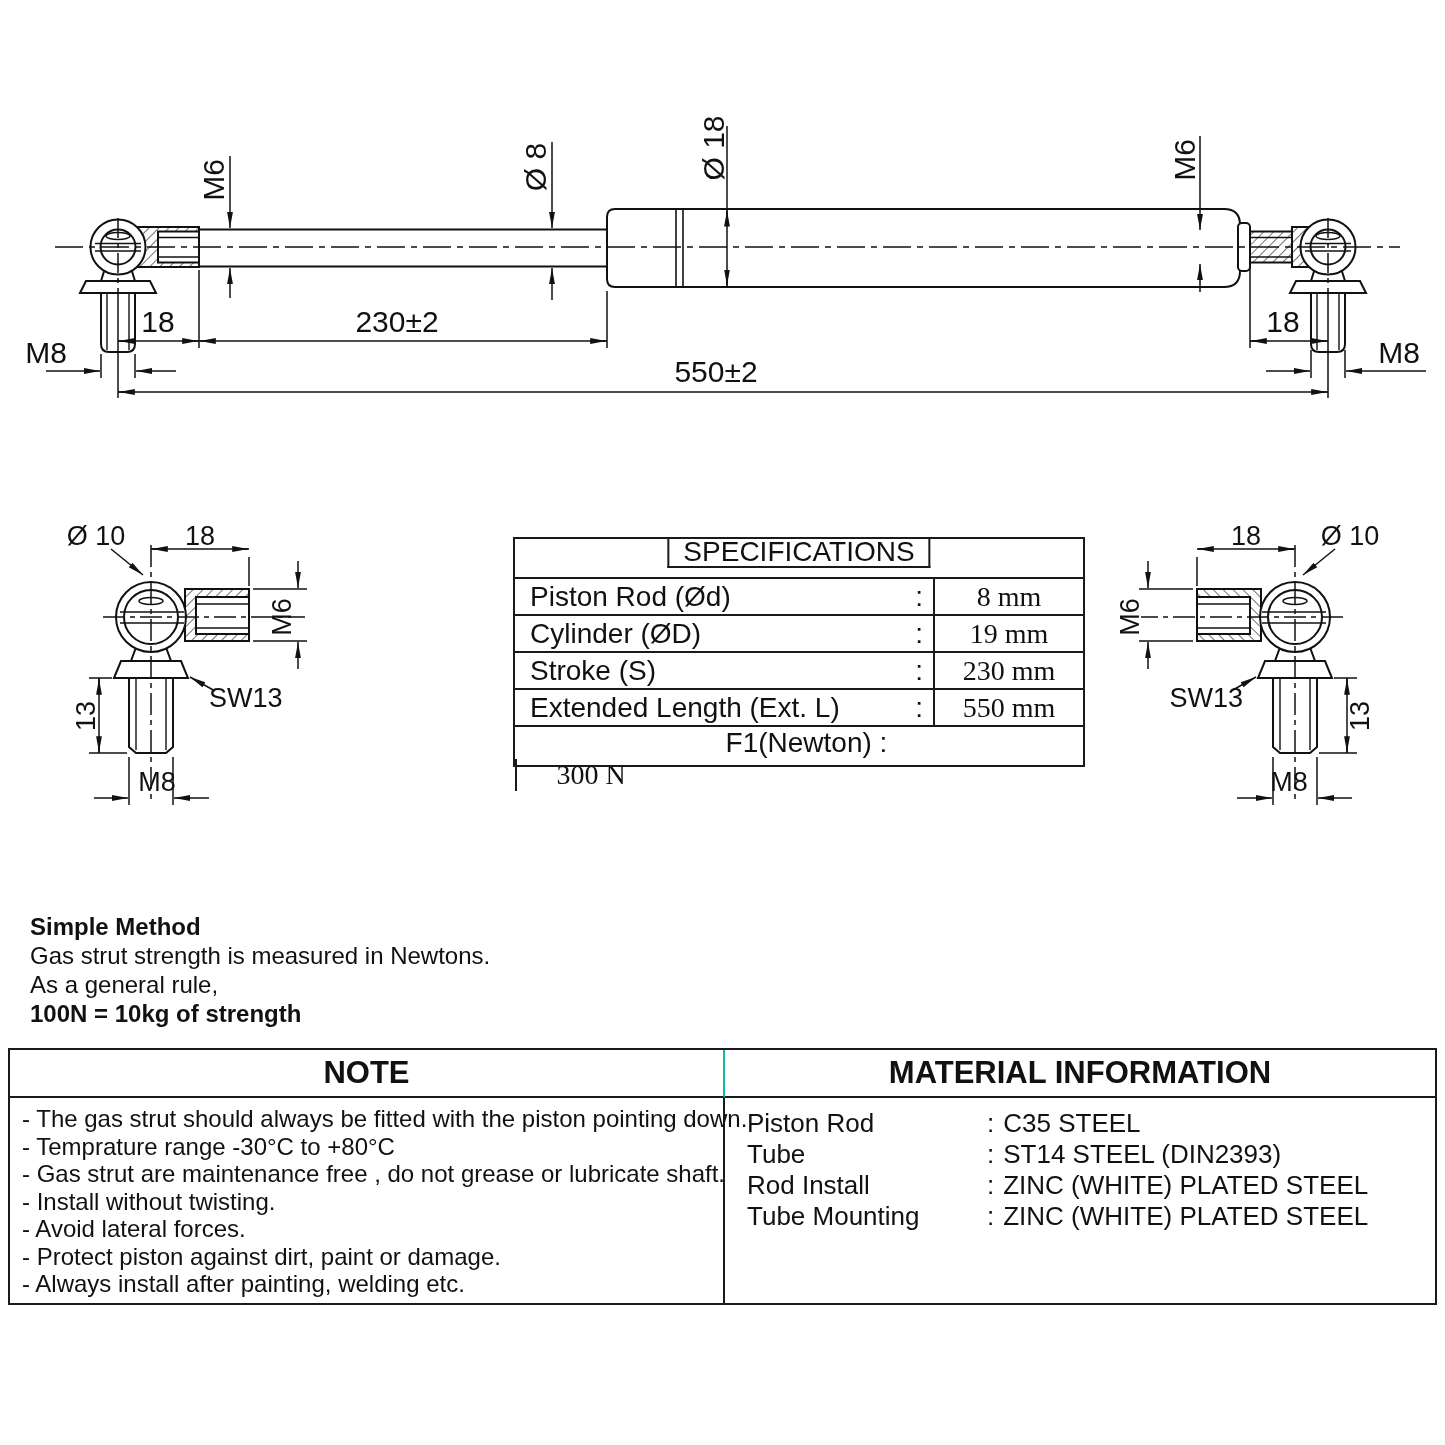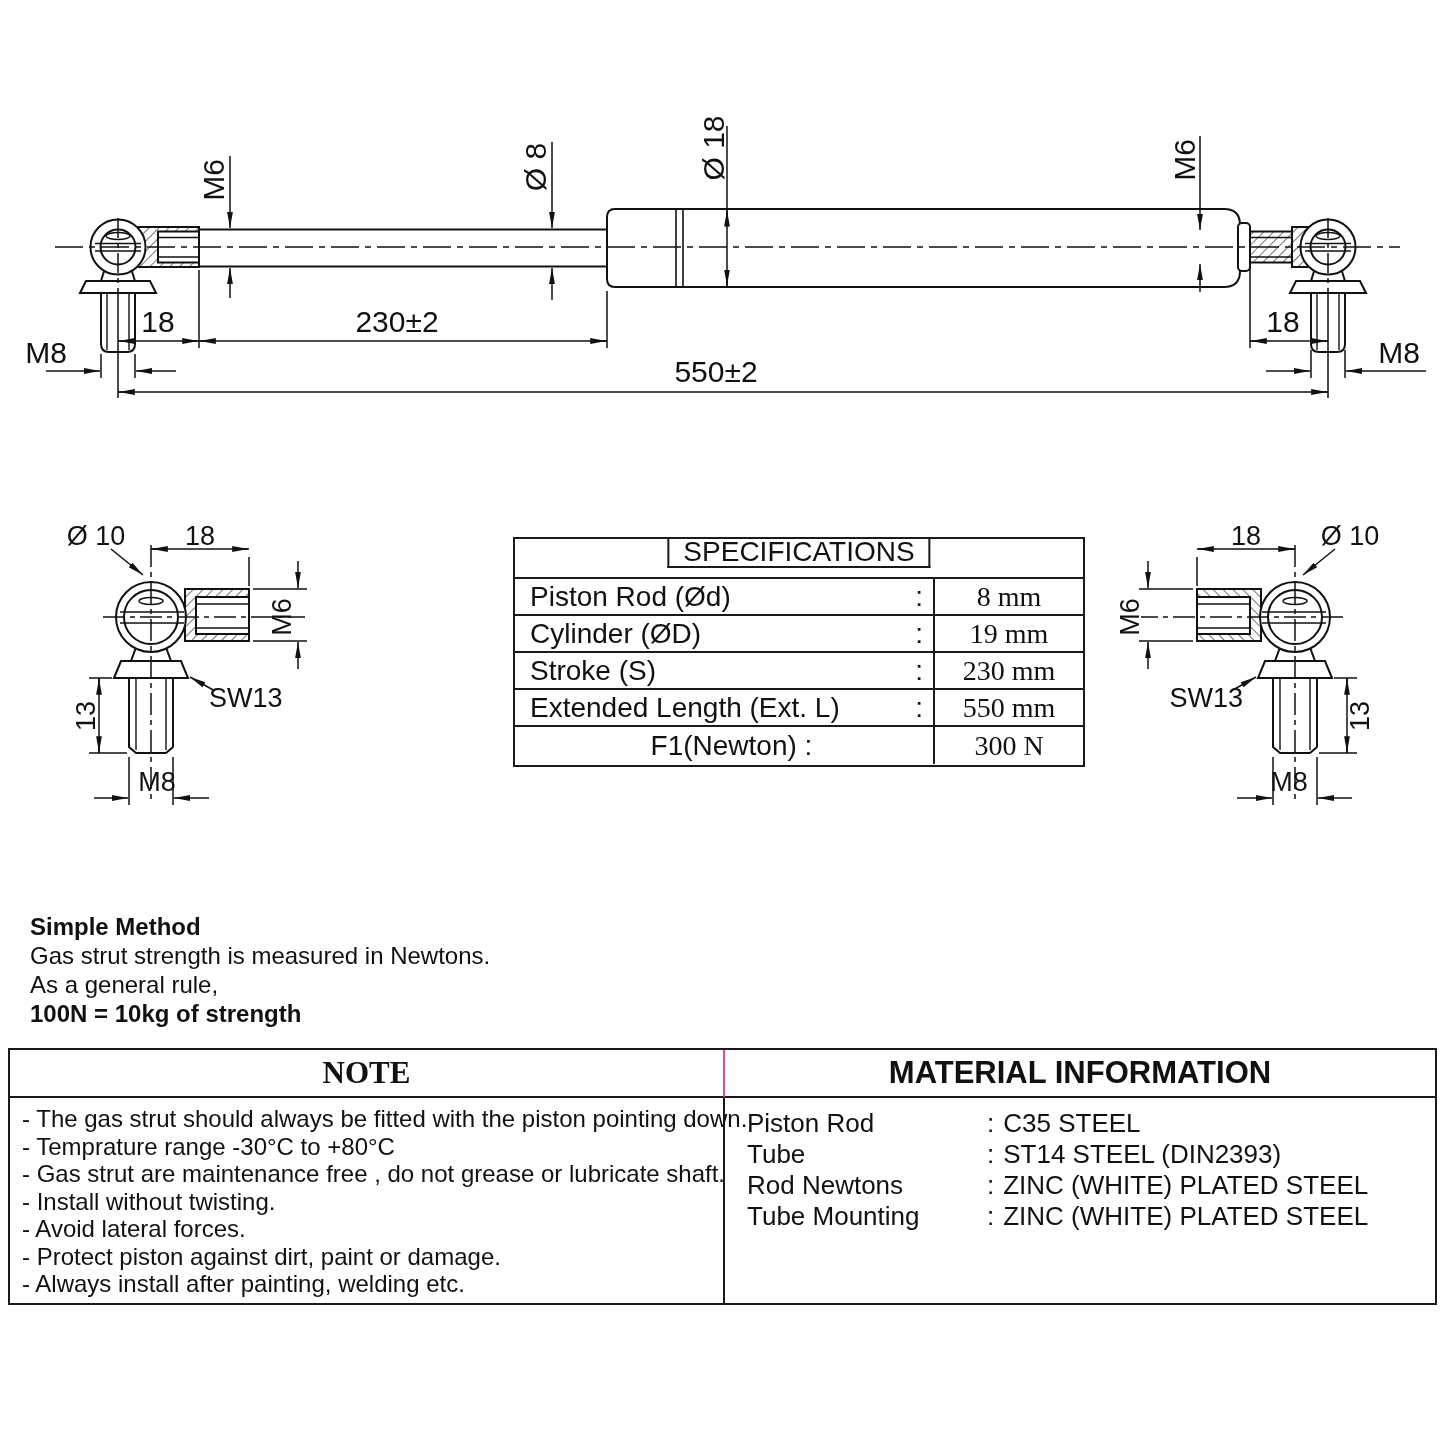--- a/index.html
+++ b/index.html
@@ -12,37 +12,37 @@
 
   
   .spec{position:absolute;left:477px;top:537px;width:572px;height:230px;
     border:2px solid #1a1a1a;box-sizing:border-box;background:#fff;margin-left:36px;}
   .spec-title-row{position:relative;height:38px;border-bottom:2px solid #1a1a1a;}
   .spec-title-box{position:absolute;left:50%;top:0;transform:translateX(-50%);
     border:2px solid #1a1a1a;border-top:none;padding:0 14px;height:27px;
     line-height:26px;font-size:28px;white-space:nowrap;}
   .spec-row{display:flex;height:37px;border-bottom:2px solid #1a1a1a;
     box-sizing:border-box;align-items:stretch;font-size:28px;}
-  .spec-row:last-child{border-bottom:none;}
+  .spec-row:last-child{border-bottom:none;flex-direction:column;}
   .spec-label{flex:1;display:flex;align-items:center;padding-left:15px;white-space:nowrap;justify-content:center;}
   .spec-colon{margin-left:auto;padding-right:10px;}
   .spec-value{width:148px;border-left:2px solid #1a1a1a;display:flex;
     align-items:center;justify-content:center;white-space:nowrap;font-family:Liberation Serif, serif;}
 
   
   .method{position:absolute;left:30px;top:912px;font-size:24px;line-height:29px;}
   .method .b{font-weight:bold;}
 
   
   .info{position:absolute;left:8px;top:1048px;width:1429px;height:257px;
     border:2px solid #1a1a1a;box-sizing:border-box;display:grid;
     grid-template-columns:715px 1fr;grid-template-rows:48px 1fr;background:#fff;}
   .info-head{display:flex;align-items:center;justify-content:center;
     font-weight:bold;font-size:31px;border-bottom:2px solid #1a1a1a;}
-  .hd-note{border-right:2px solid #ec4899;font-family:Liberation Serif, serif;}
+  .hd-note{border-right:2px solid #14b8a6;}
   .note-body{border-right:2px solid #1a1a1a;padding:7px 0 0 12px;
     font-size:24px;line-height:27.5px;white-space:nowrap;}
   .mat-body{padding:10px 0 0 22px;font-size:26px;line-height:31px;}
   .mat-row{display:flex;white-space:nowrap;}
   .mat-label{width:240px;}
   .mat-colon{margin-right:9px;}
 </style>
 </head>
 <body>
 
@@ -287,21 +287,21 @@
       <span class="mat-label">Piston Rod</span>
       <span class="mat-colon">:</span>
       <span>C35 STEEL</span>
     </div>
     <div class="mat-row">
       <span class="mat-label">Tube</span>
       <span class="mat-colon">:</span>
       <span>ST14 STEEL (DIN2393)</span>
     </div>
     <div class="mat-row">
-      <span class="mat-label">Rod Newtons</span>
+      <span class="mat-label">Rod Install</span>
       <span class="mat-colon">:</span>
       <span>ZINC (WHITE) PLATED STEEL</span>
     </div>
     <div class="mat-row">
       <span class="mat-label">Tube Mounting</span>
       <span class="mat-colon">:</span>
       <span>ZINC (WHITE) PLATED STEEL</span>
     </div>
   </div>
 </div>

